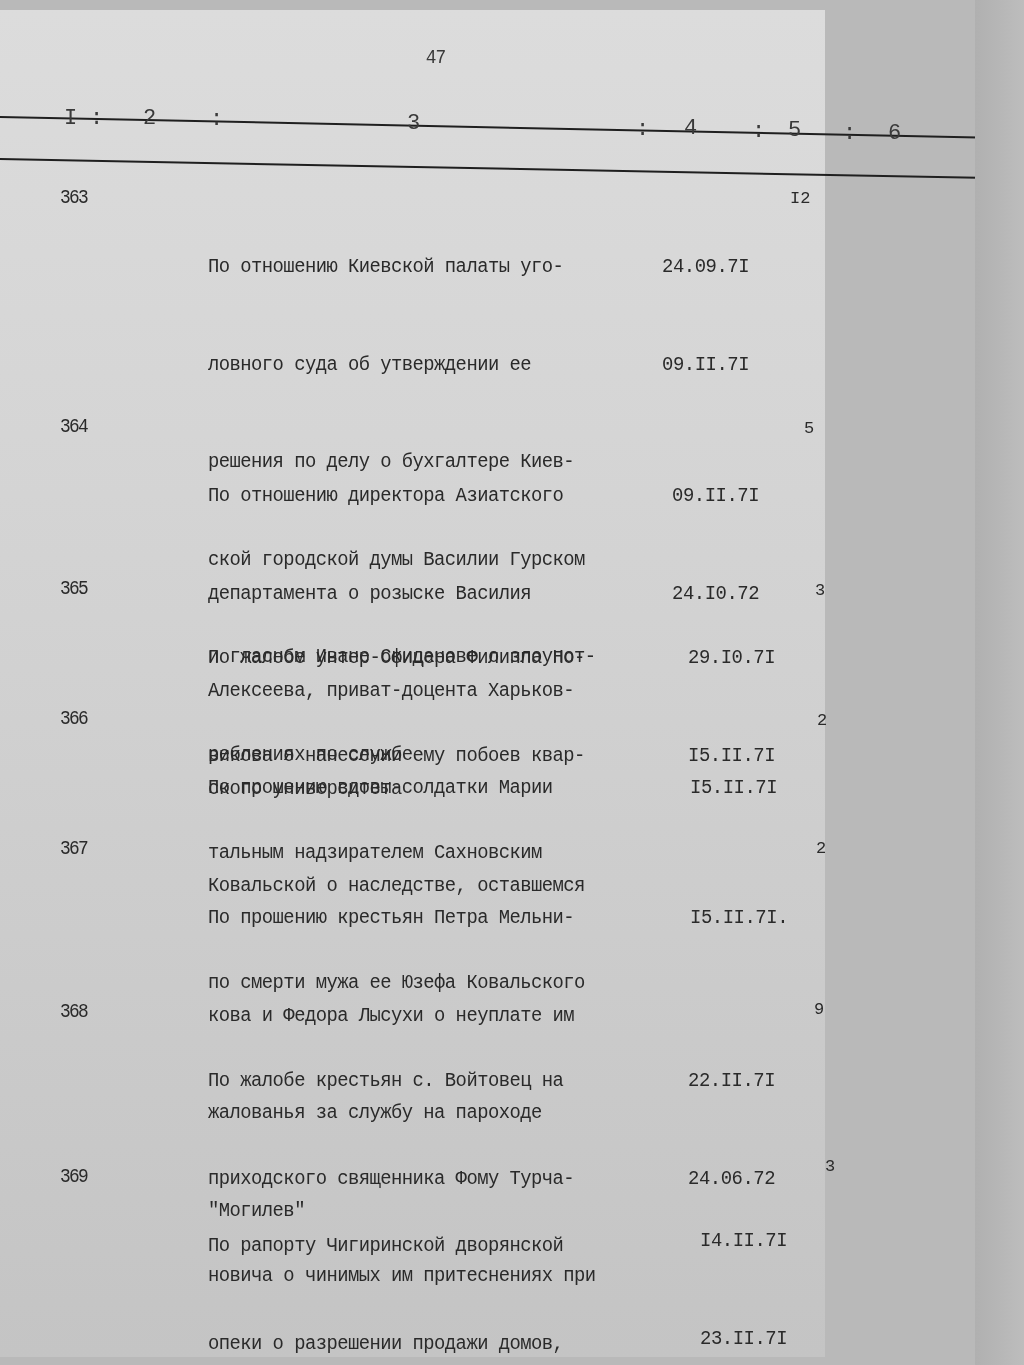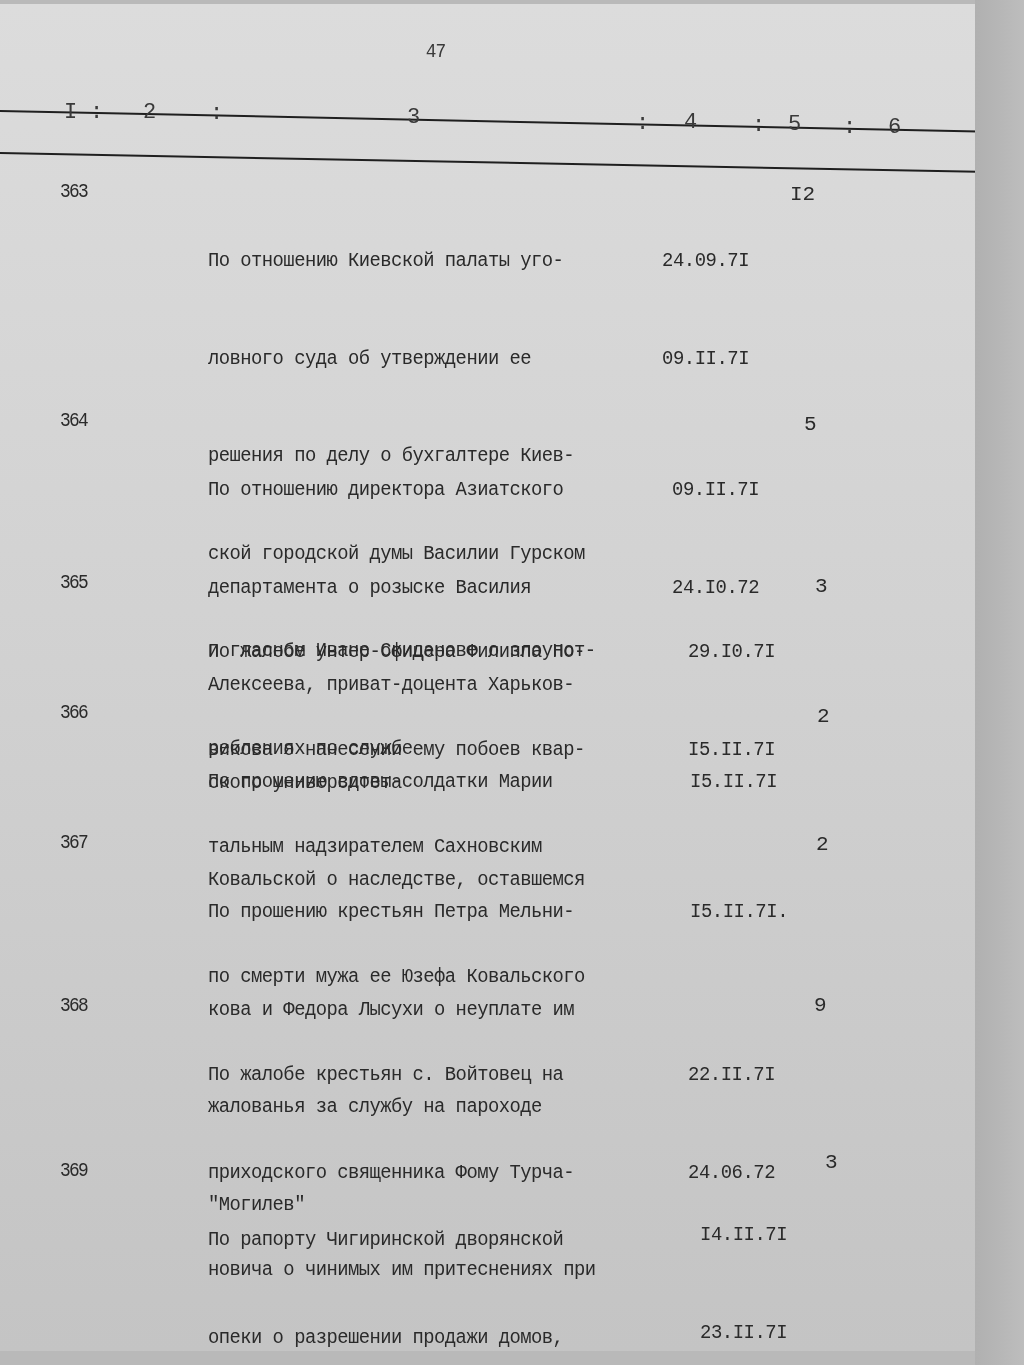--- a/index.html
+++ b/index.html
@@ -11,22 +11,22 @@
       height: 1365px;
       background: #b9b9b9;
       position: relative;
       overflow: hidden;
       font-family: "Liberation Mono", "DejaVu Sans Mono", monospace;
       color: #2a2a2a;
     }
     .page {
       position: absolute;
       left: 0;
-      top: 4px;
-      width: 975px;
+      top: 10px;
+      width: 825px;
       height: 1347px;
       background: linear-gradient(180deg, #dcdcdc 0%, #d2d2d2 45%, #c4c4c4 100%);
     }
     .page-edge {
       position: absolute;
       left: 975px;
       top: 0;
       width: 49px;
       height: 1365px;
       background: linear-gradient(90deg, #b0b0b0 0%, #bdbdbd 100%);
@@ -88,21 +88,21 @@
       line-height: 32.5px;
       white-space: pre;
       letter-spacing: -0.5px;
       transform: scaleX(0.9);
       transform-origin: left top;
     }
     .entry .sheets {
       position: absolute;
       left: 792px;
       top: 0;
-      font-size: 21px;
+      font-size: 17px;
     }
     .line { display: block; }
   </style>
 </head>
 <body>
 
 <div class="page">
   <div class="page-number">47</div>
 
   <div class="rule top"></div>

